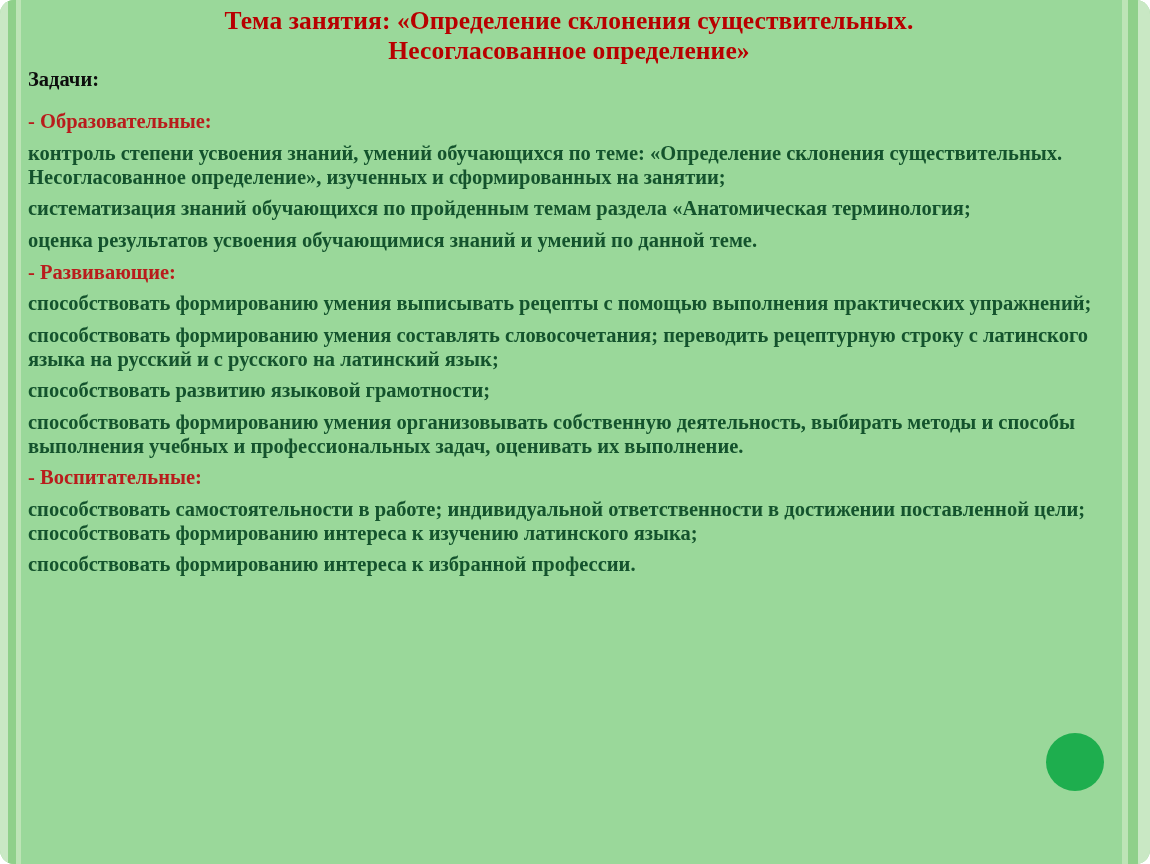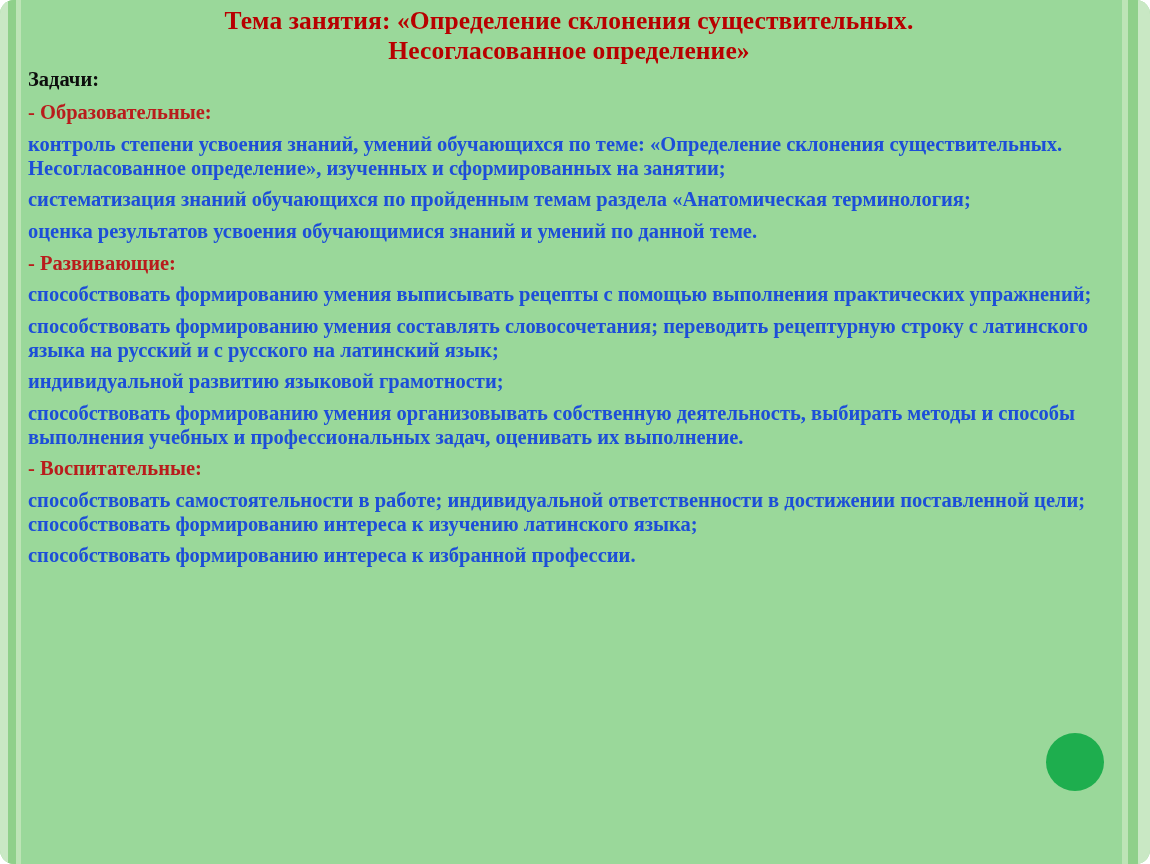--- a/index.html
+++ b/index.html
@@ -57,30 +57,30 @@
   .body {
     color: #111111;
     font-size: 20.5px;
     line-height: 1.155;
     font-weight: bold;
   }
 
   p.para {
     margin: 0 0 8px 0;
     font-weight: bold;
-    color: #1d4ed8;
+    color: #14532d;
   }
 
   p.heading {
     margin: 0 0 8px 0;
     color: #b91c1c;
     font-weight: bold;
   }
   p.label {
-    margin: 0 0 10px 0;
+    margin: 0 0 19px 0;
     color: #0d0d0d;
     font-weight: bold;
   }
 
   
   .green-dot {
     position: absolute;
     right: 46px;
     bottom: 73px;
     width: 58px;
@@ -113,21 +113,21 @@
       <p class="label">Задачи:</p>
 
       <p class="heading">- Образовательные:</p>
       <p class="para">контроль степени усвоения знаний, умений обучающихся по теме: «Определение склонения существительных.  Несогласованное определение», изученных и сформированных на занятии;</p>
       <p class="para">систематизация знаний обучающихся по пройденным темам раздела «Анатомическая терминология;</p>
       <p class="para">оценка результатов усвоения обучающимися знаний и умений по данной теме.</p>
 
       <p class="heading">- Развивающие:</p>
       <p class="para">способствовать формированию умения выписывать рецепты с помощью выполнения практических упражнений;</p>
       <p class="para">способствовать формированию умения составлять словосочетания; переводить рецептурную строку с латинского языка на русский и с русского на латинский язык;</p>
-      <p class="para">индивидуальной развитию языковой грамотности;</p>
+      <p class="para">способствовать развитию языковой грамотности;</p>
       <p class="para">способствовать формированию умения организовывать собственную деятельность, выбирать методы и способы выполнения учебных и профессиональных задач, оценивать их выполнение.</p>
 
       <p class="heading">- Воспитательные:</p>
       <p class="para">способствовать самостоятельности в работе; индивидуальной ответственности в достижении поставленной цели; способствовать формированию интереса к изучению латинского языка;</p>
       <p class="para">способствовать формированию интереса к избранной профессии.</p>
 
     </div>
   </div>
 
   <div class="green-dot"></div>

